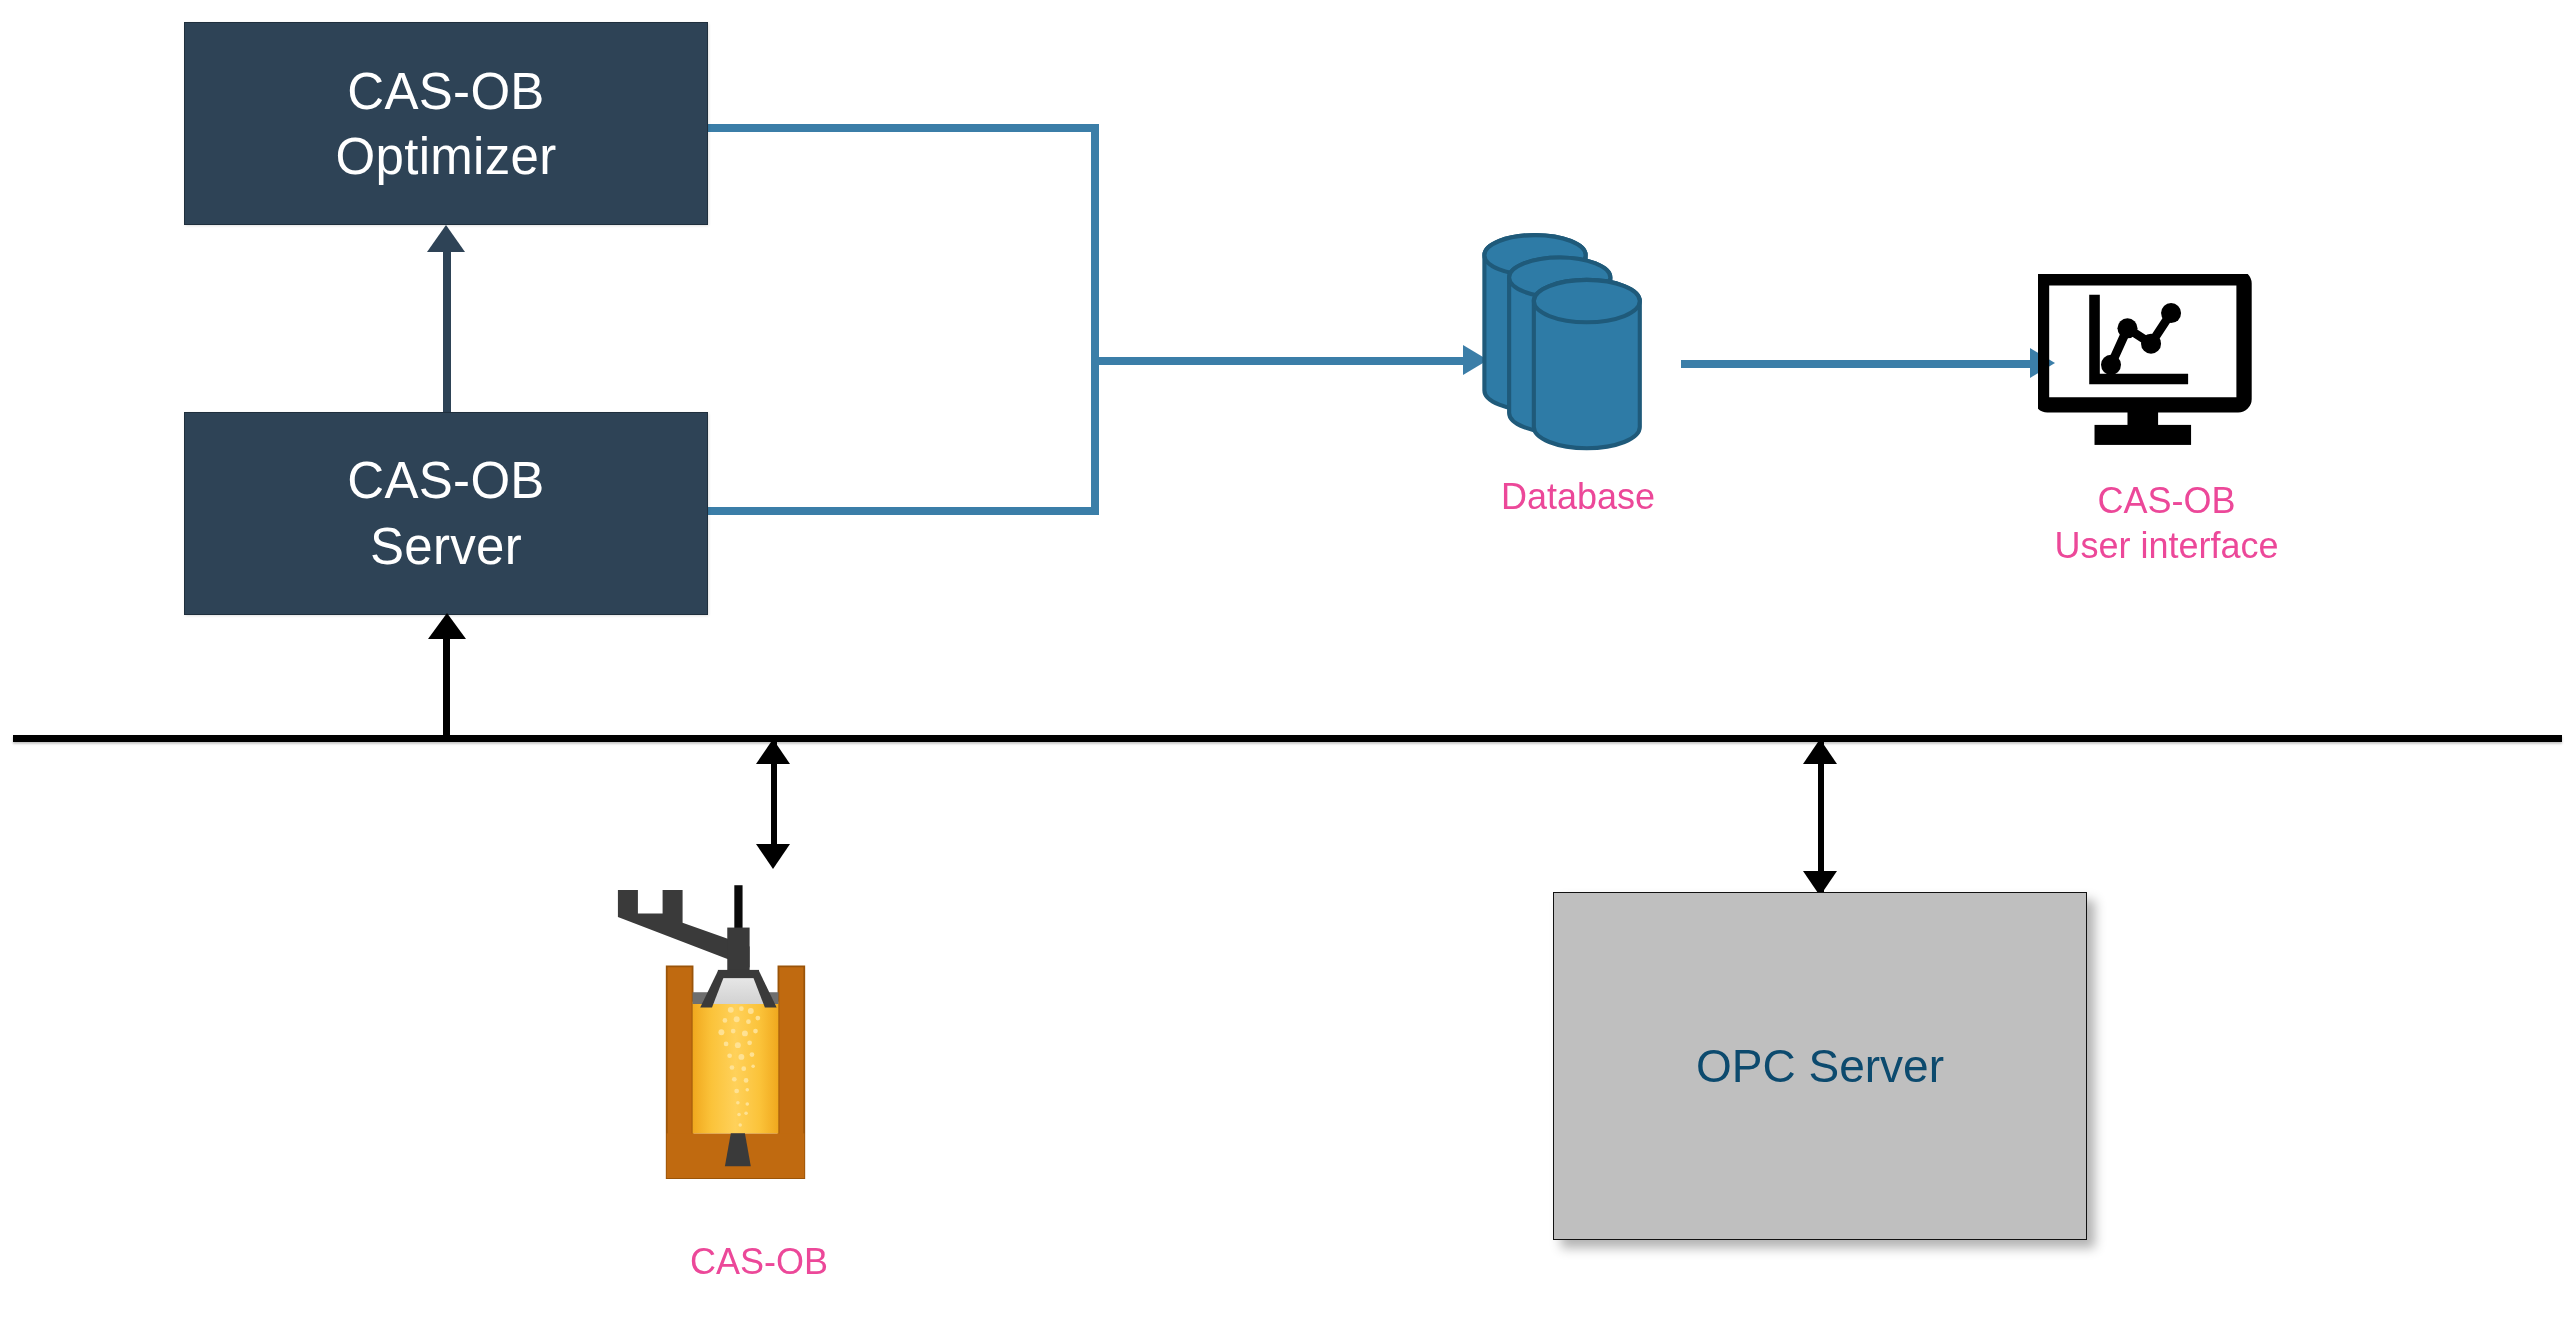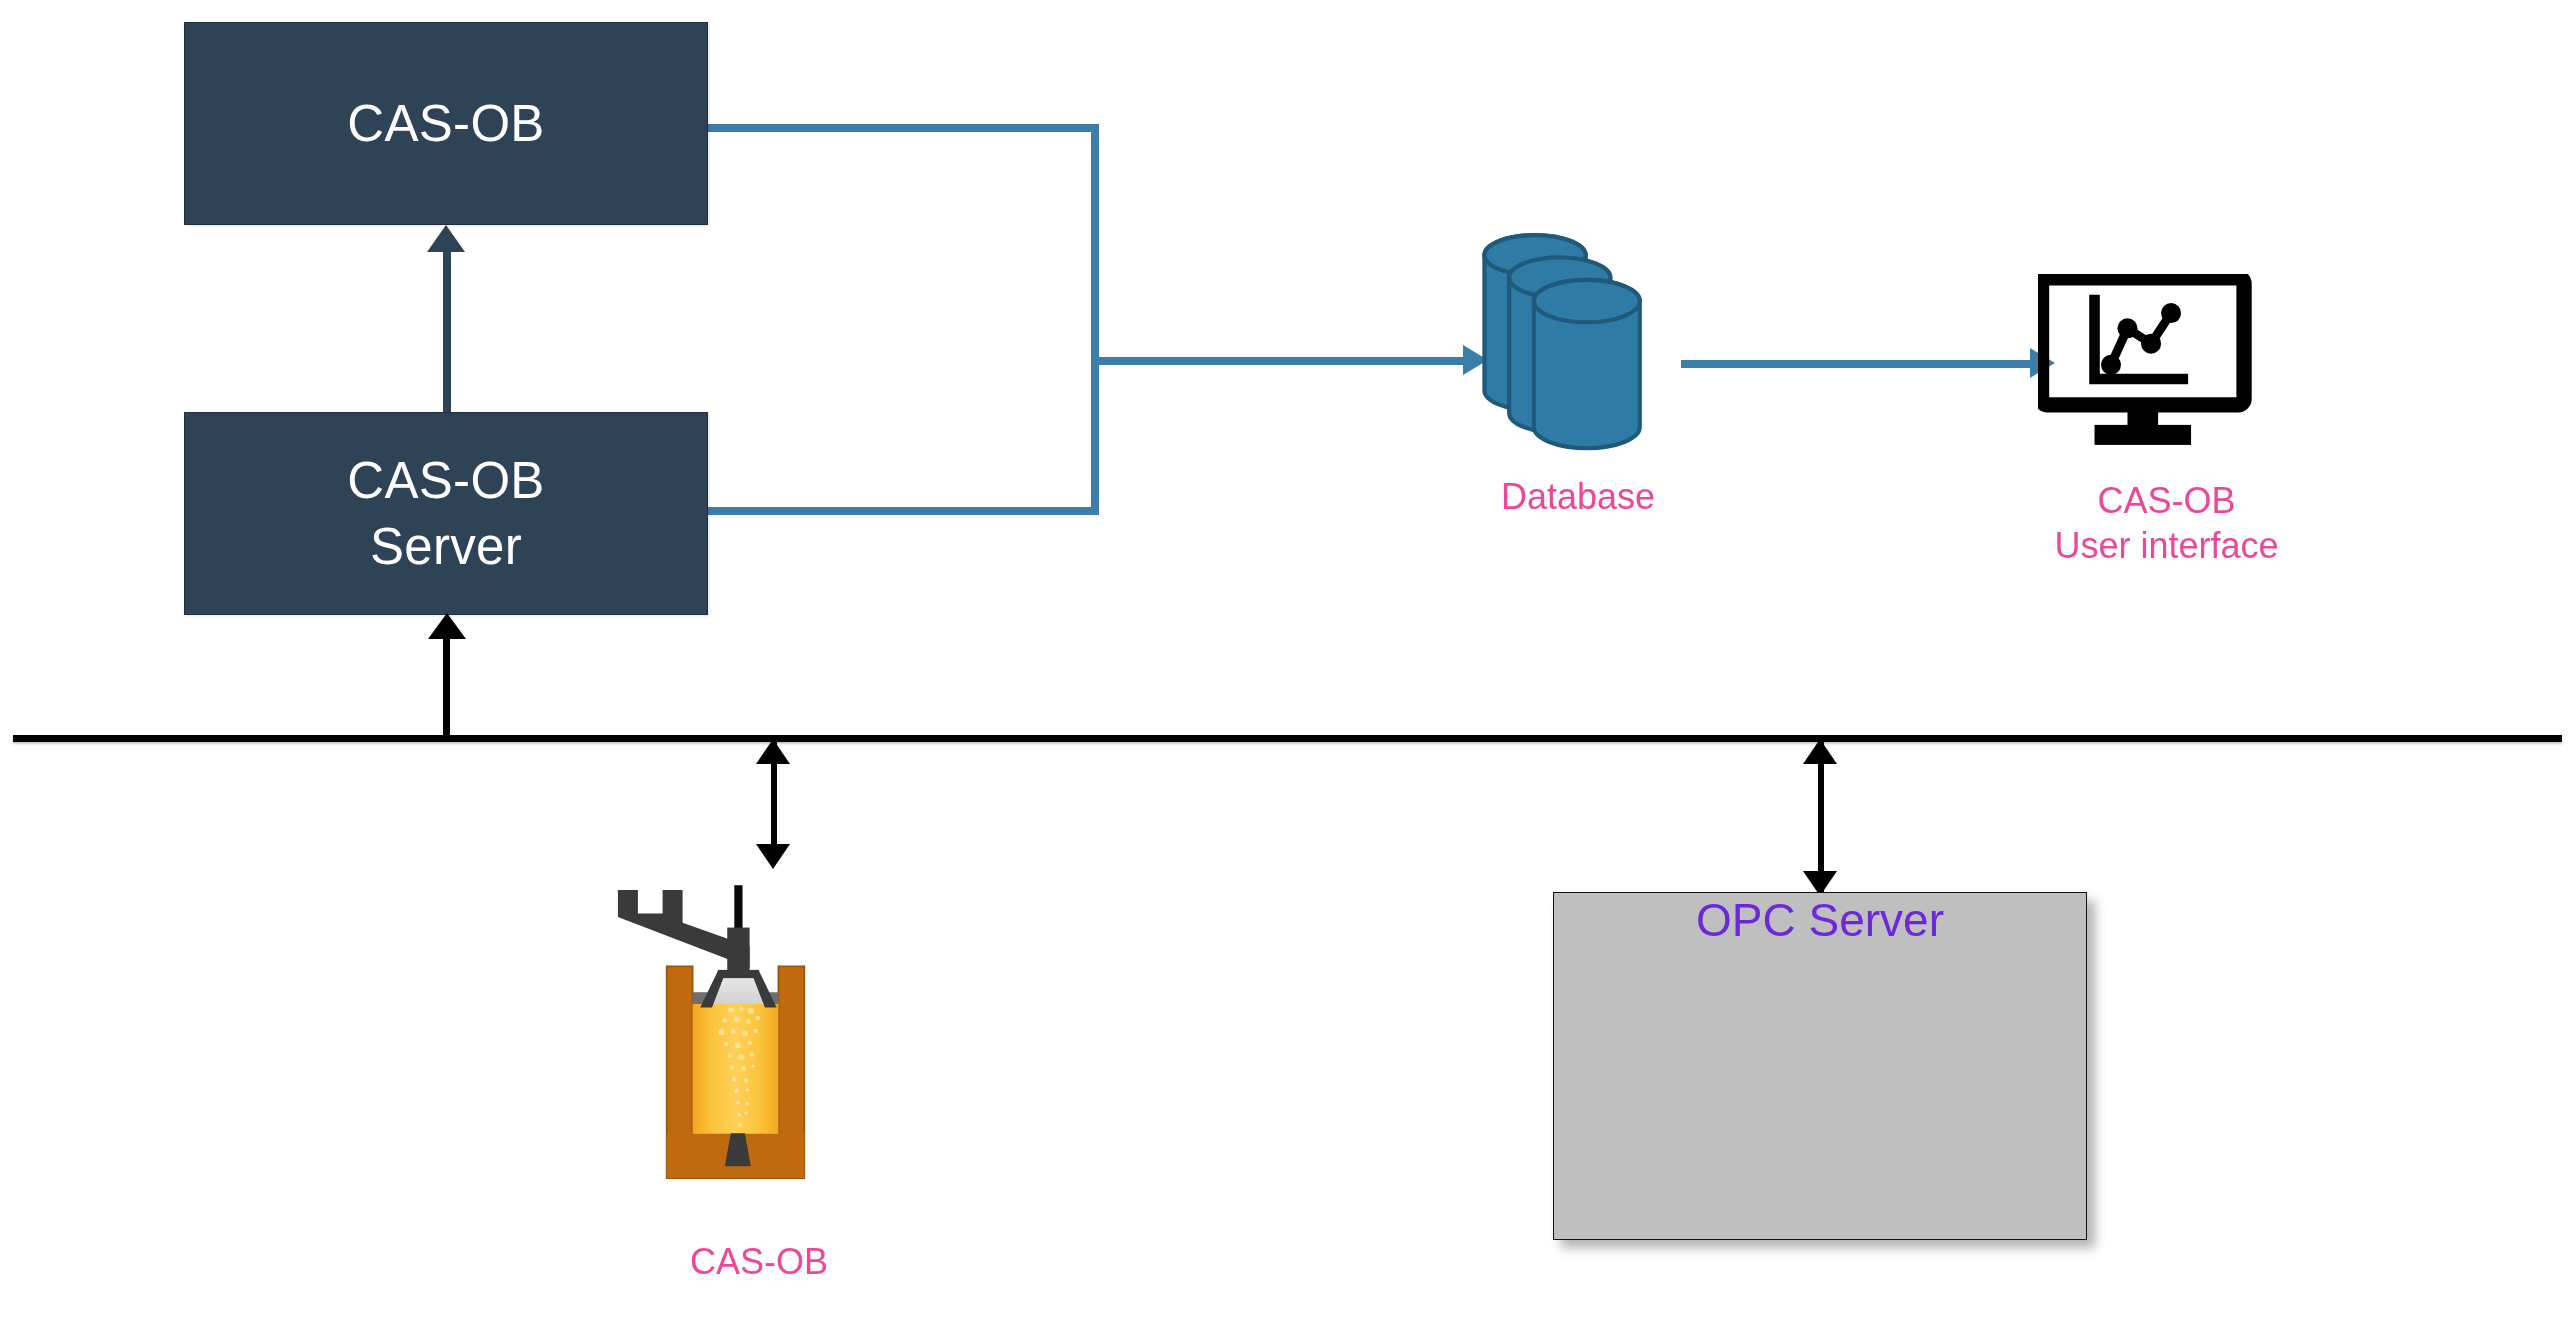--- a/index.html
+++ b/index.html
@@ -42,22 +42,22 @@
   #box-optimizer { left: 184px; top: 22.4px;  width: 524px; height: 203px; }
   #box-monitor   { left: 184px; top: 412px; width: 524px; height: 203px; }
 
   
   #box-opc {
     position: absolute;
     left: 1553px; top: 892px; width: 534px; height: 348px;
     background: #BFBFBF;
     border: 1.8px solid #111111;
     box-sizing: border-box;
-    display: flex; justify-content: center;
-    color: #6d28d9;
+    display: flex; align-items: center; justify-content: center;
+    color: #0c4a6e;
     font-size: 46px;
     box-shadow: 8.2px 8.2px 10.6px rgba(0,0,0,0.30);
   }
 
   
   #bus-line {
     position: absolute;
     left: 13px; top: 735px; width: 2549px; height: 7px;
     background: #000000;
     box-shadow: 0 1.8px 2.4px rgba(0,0,0,0.25);
@@ -171,20 +171,21 @@
   <div class="blue-arrowhead abs" id="blue-arrow-db"></div>
 
   <div class="blue-seg abs" id="blue-db-ui"></div>
   <div class="blue-arrowhead abs" id="blue-arrow-ui"></div>
 
   <div class="abs" id="navy-shaft"></div>
   <div class="abs" id="navy-head"></div>
 
   <div class="proc-box" id="box-optimizer">
     <span class="ln">CAS-OB</span>
+    <span class="ln">Optimizer</span>
   </div>
 
   <div class="proc-box" id="box-monitor">
     <span class="ln">CAS-OB</span>
     <span class="ln">Server</span>
   </div>
 
   <div id="icon-database">
     <svg viewBox="0 0 360 440" xmlns="http://www.w3.org/2000/svg">
       <g fill="#2E7BA6" stroke="#1F5A7A" stroke-width="7" stroke-linejoin="round">

